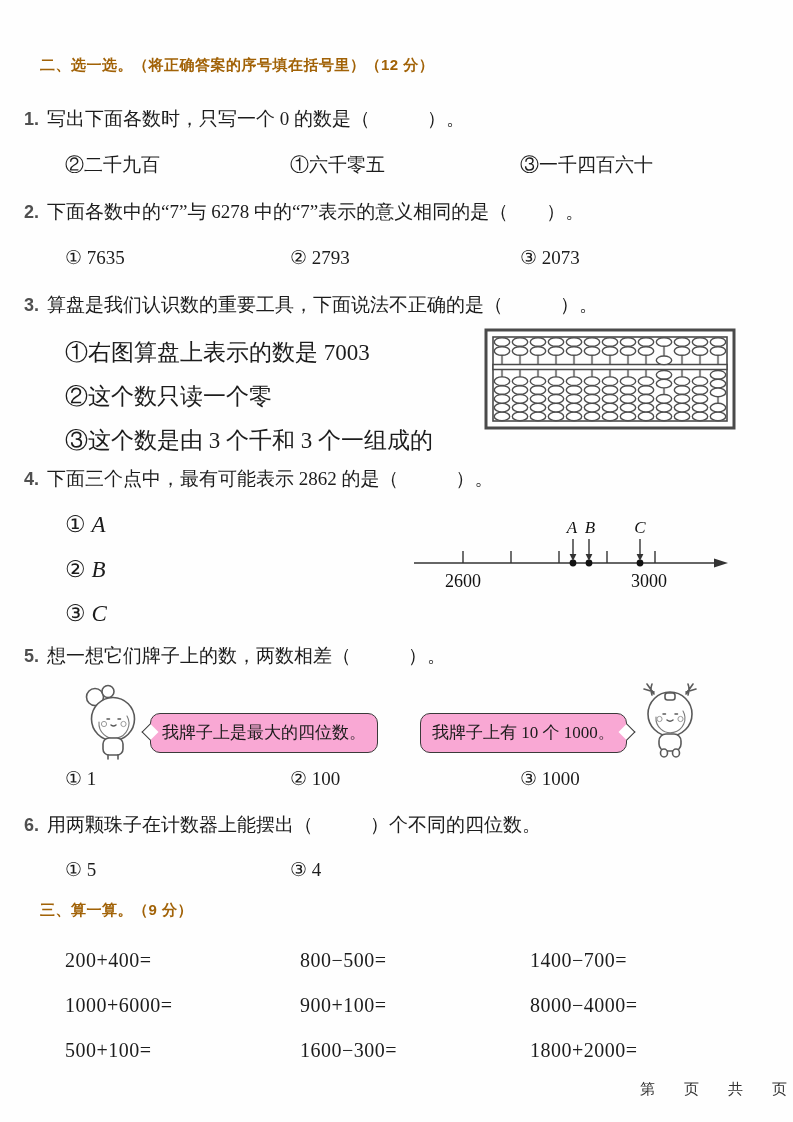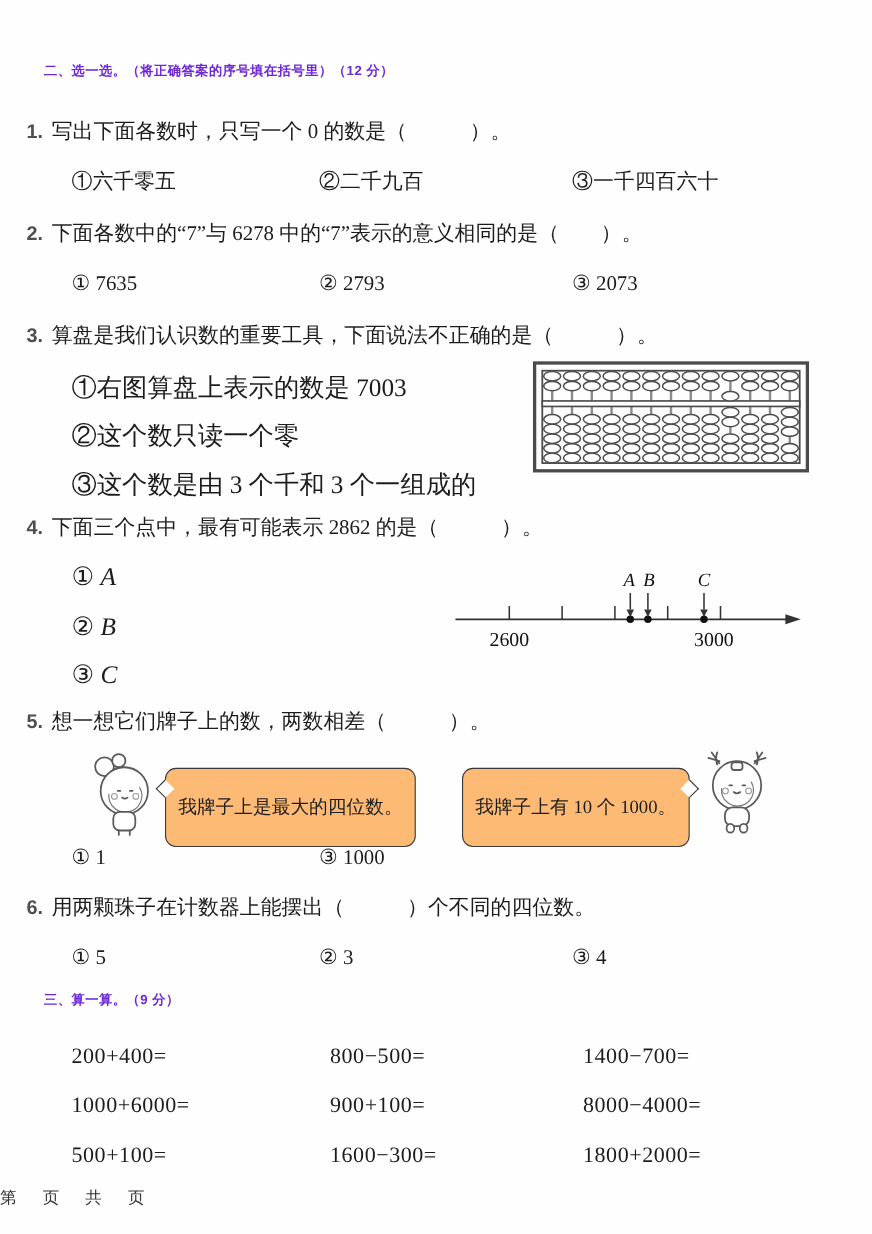--- a/index.html
+++ b/index.html
@@ -3,78 +3,79 @@
 <meta charset="utf-8">
 <style>
   html,body { margin:0; padding:0; background:#e8e8e8; }
   .page {
     position:relative; width:793px; height:1122px; margin:0 auto;
     background:#fefefe; overflow:hidden; color:#1c1c1c;
     font-family:"Liberation Serif","DejaVu Serif",serif;
   }
   .abs { position:absolute; }
   .sec-title {
-    position:absolute; left:40px; font-size:12px; font-weight:700; color:#6d28d9;
+    position:absolute; left:40px; font-size:15px; font-weight:700; color:#a16207;
     font-family:"Liberation Sans","DejaVu Sans",sans-serif; letter-spacing:0.5px;
     white-space:nowrap;
   }
   .qline { position:absolute; left:24px; font-size:19px; white-space:nowrap; }
   .subline { position:absolute; left:65px; font-size:23px; white-space:nowrap; }
   .qnum {
     font-family:"Liberation Sans","DejaVu Sans",sans-serif;
     font-weight:700; color:#4f4f4f; font-size:18px; margin-right:8px;
   }
   .opts {
     position:absolute; left:65px; right:40px; display:grid;
     grid-template-columns:225px 230px 1fr; font-size:19px; white-space:nowrap;
   }
   .calc-row {
     position:absolute; left:65px; right:40px; display:grid;
     grid-template-columns:235px 230px 1fr; font-size:20px;
     letter-spacing:0.5px; white-space:nowrap;
   }
   .it { font-style:italic; }
   .bubble {
-    position:absolute; background:#fdba74; border:1.6px solid #3a3a3a;
-    border-radius:10px; padding:24px 11px; font-size:17px; white-space:nowrap;
+    position:absolute; background:#f9a8d4; border:1.6px solid #3a3a3a;
+    border-radius:10px; padding:8px 11px; font-size:17px; white-space:nowrap;
     line-height:1.3;
+    margin-top:15px;
   }
   .bubble .tail {
     position:absolute; width:11px; height:11px; background:#fff;
   }
   .bubble-left .tail {
     left:-7px; top:12px; transform:rotate(45deg);
     border-left:1.6px solid #3a3a3a; border-bottom:1.6px solid #3a3a3a;
   }
   .bubble-right .tail {
     right:-7px; top:12px; transform:rotate(45deg);
     border-right:1.6px solid #3a3a3a; border-top:1.6px solid #3a3a3a;
   }
   .footer {
-    position:absolute; left:0; right:0; top:1080px; text-align:left;
-    font-family:Liberation Serif, serif;
+    position:absolute; left:0; right:0; top:1080px; text-align:right;
+    font-family:Liberation Mono, monospace;
     font-size:15px; color:#333; letter-spacing:6px; word-spacing:8px;
   }
   svg text {
     font-family:"Liberation Serif","DejaVu Serif",serif;
   }
 </style>
 </head>
 <body>
 
 <div class="page">
 
   <div class="sec-title" style="top:56px">二、选一选。（将正确答案的序号填在括号里）（12 分）</div>
 
   <div class="qline" style="top:106px">
     <span class="qnum">1.</span><span>写出下面各数时，只写一个 0 的数是（　　　）。</span>
   </div>
   <div class="opts" style="top:152px">
+    <span>②二千九百</span>
     <span>①六千零五</span>
-    <span>②二千九百</span>
     <span>③一千四百六十</span>
   </div>
 
   <div class="qline" style="top:199px">
     <span class="qnum">2.</span><span>下面各数中的“7”与 6278 中的“7”表示的意义相同的是（　　）。</span>
   </div>
   <div class="opts" style="top:246px">
     <span>① 7635</span>
     <span>② 2793</span>
     <span>③ 2073</span>
@@ -296,29 +297,29 @@
       <path d="M 35 44 q 3 2.5 6 0" fill="none"></path>
     </g>
     <g fill="none" stroke="#9a9a9a" stroke-width="1">
       <circle cx="27.5" cy="43" r="2.6"></circle>
       <circle cx="48.5" cy="43" r="2.6"></circle>
     </g>
   </svg>
 
   <div class="opts" style="top:767px">
     <span>① 1</span>
+    <span>② 100</span>
     <span>③ 1000</span>
   </div>
 
   <div class="qline" style="top:812px">
     <span class="qnum">6.</span><span>用两颗珠子在计数器上能摆出（　　　）个不同的四位数。</span>
   </div>
   <div class="opts" style="top:858px">
     <span>① 5</span>
-    <span>② 3</span>
     <span>③ 4</span>
   </div>
 
   <div class="sec-title" style="top:901px">三、算一算。（9 分）</div>
 
   <div class="calc-row" style="top:949px">
     <span>200+400=</span>
     <span>800−500=</span>
     <span>1400−700=</span>
   </div>

